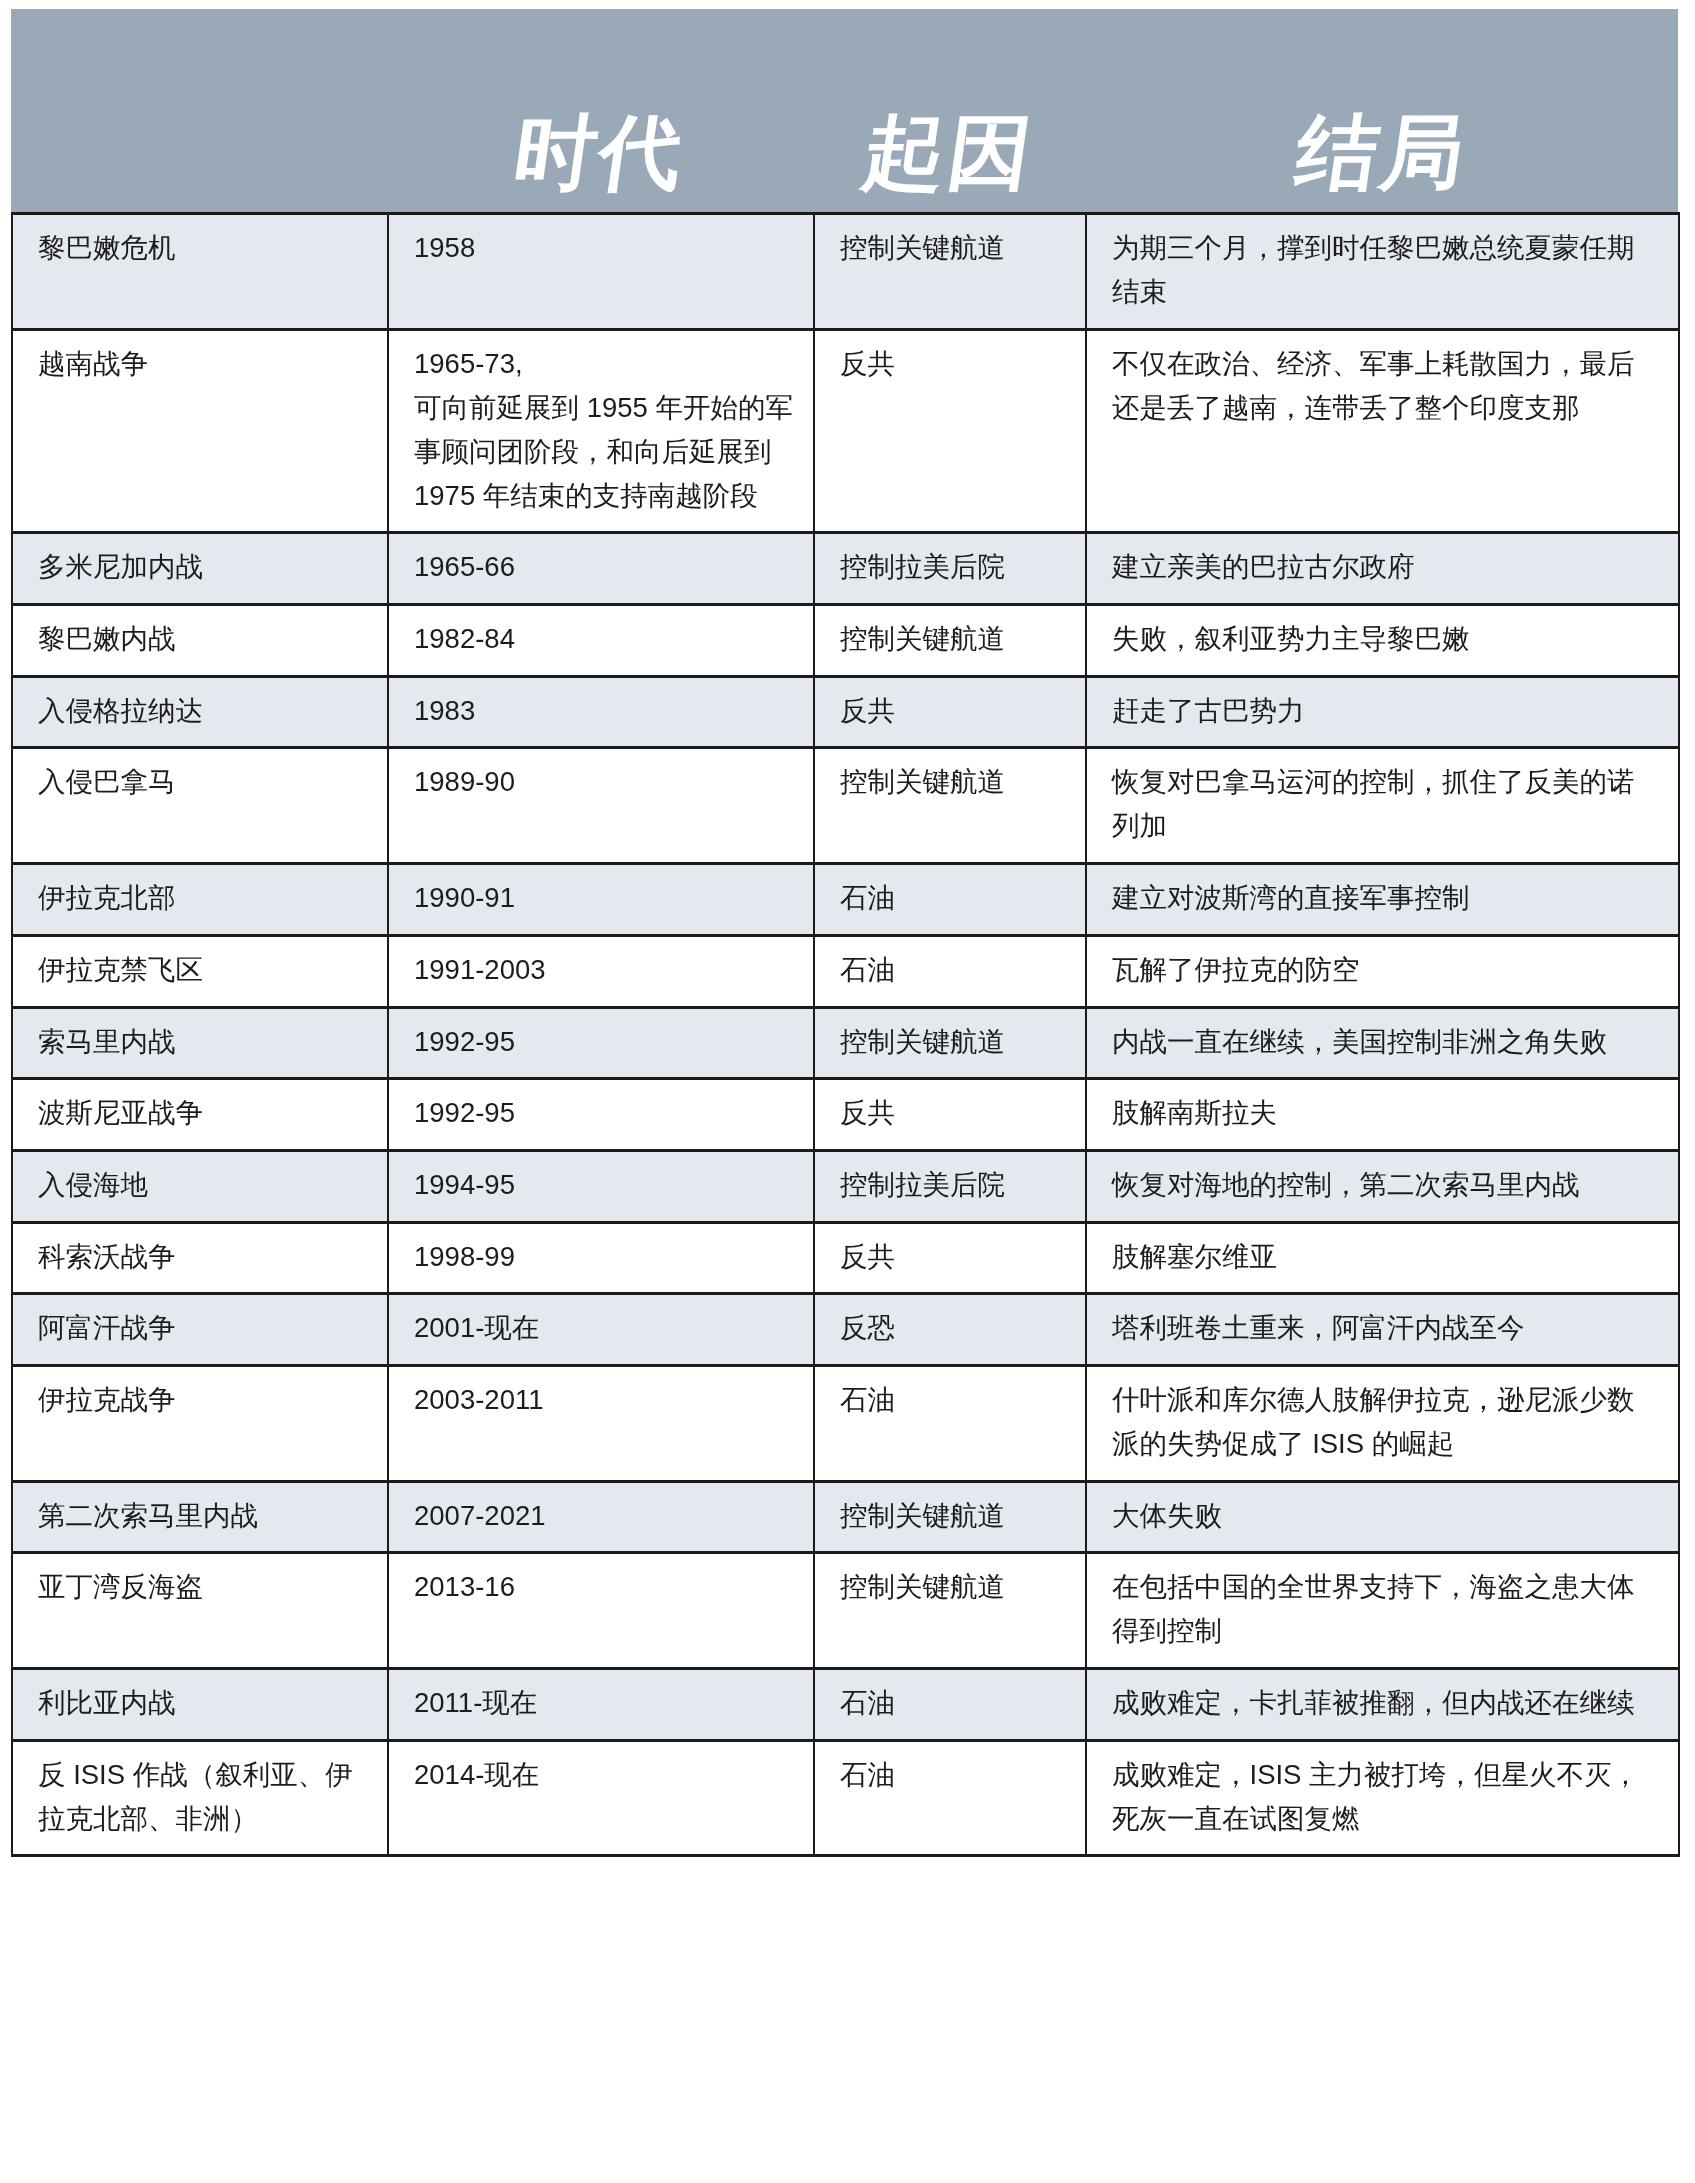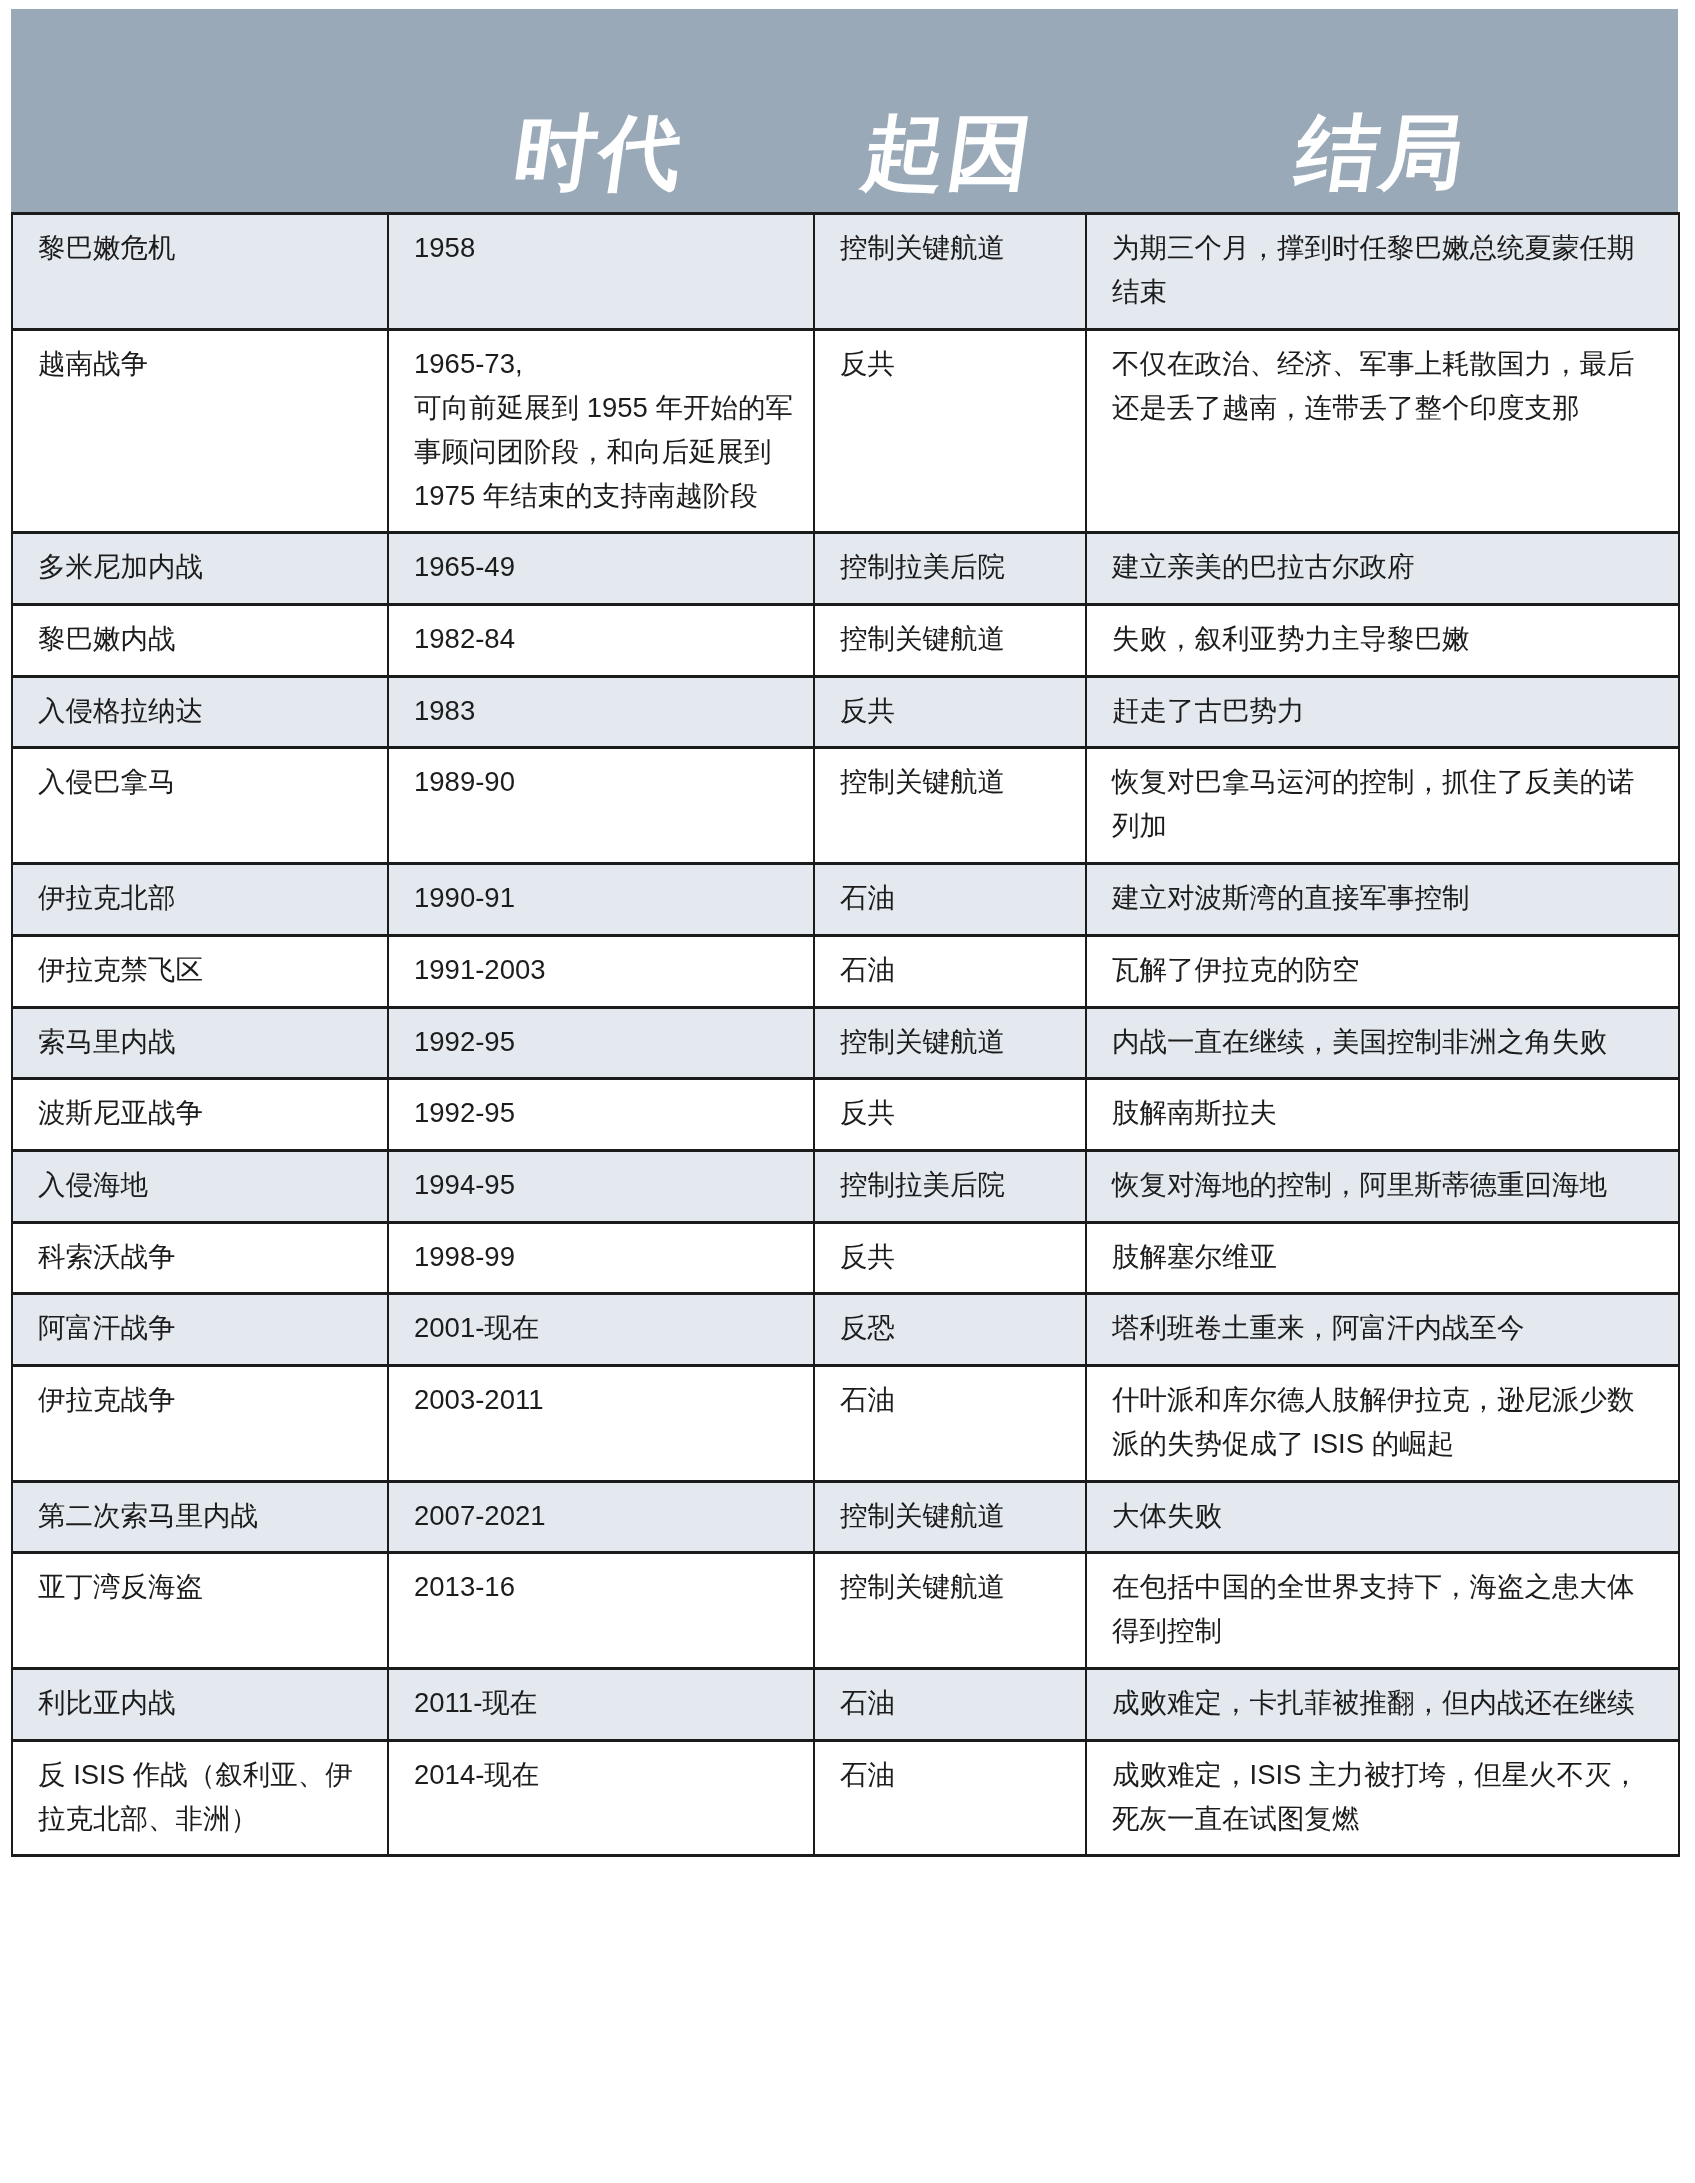--- a/index.html
+++ b/index.html
@@ -106,21 +106,21 @@
   </tr>
         <tr>
     <td>越南战争</td>
     <td>1965-73,
 可向前延展到 1955 年开始的军事顾问团阶段，和向后延展到 1975 年结束的支持南越阶段</td>
     <td>反共</td>
     <td>不仅在政治、经济、军事上耗散国力，最后还是丢了越南，连带丢了整个印度支那</td>
   </tr>
         <tr class="alt">
     <td>多米尼加内战</td>
-    <td>1965-49</td>
+    <td>1965-66</td>
     <td>控制拉美后院</td>
     <td>建立亲美的巴拉古尔政府</td>
   </tr>
         <tr>
     <td>黎巴嫩内战</td>
     <td>1982-84</td>
     <td>控制关键航道</td>
     <td>失败，叙利亚势力主导黎巴嫩</td>
   </tr>
         <tr class="alt">
@@ -156,21 +156,21 @@
         <tr>
     <td>波斯尼亚战争</td>
     <td>1992-95</td>
     <td>反共</td>
     <td>肢解南斯拉夫</td>
   </tr>
         <tr class="alt">
     <td>入侵海地</td>
     <td>1994-95</td>
     <td>控制拉美后院</td>
-    <td>恢复对海地的控制，阿里斯蒂德重回海地</td>
+    <td>恢复对海地的控制，第二次索马里内战</td>
   </tr>
         <tr>
     <td>科索沃战争</td>
     <td>1998-99</td>
     <td>反共</td>
     <td>肢解塞尔维亚</td>
   </tr>
         <tr class="alt">
     <td>阿富汗战争</td>
     <td>2001-现在</td>

